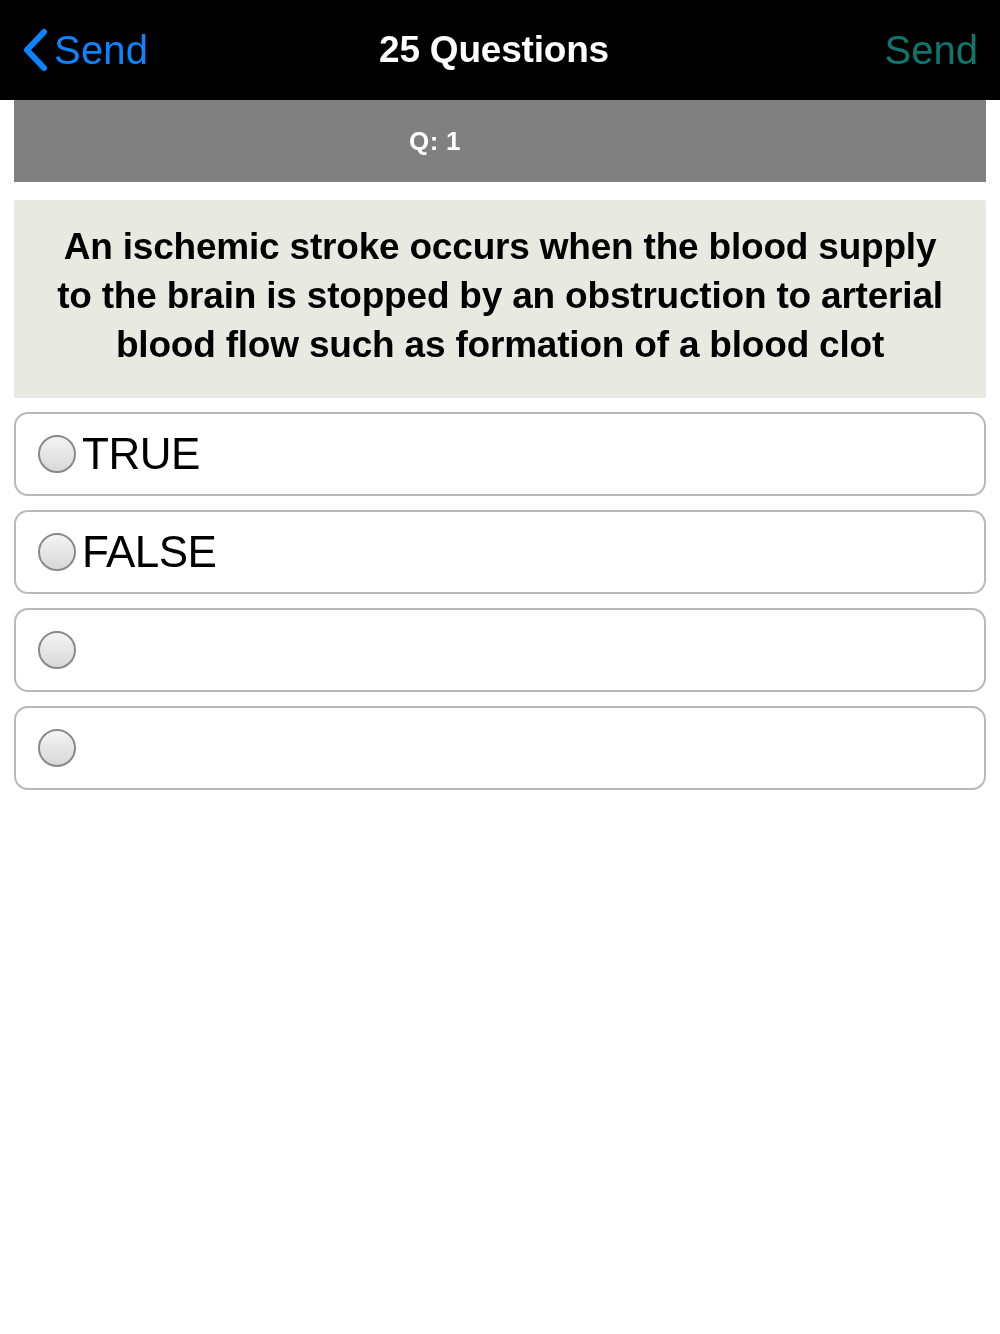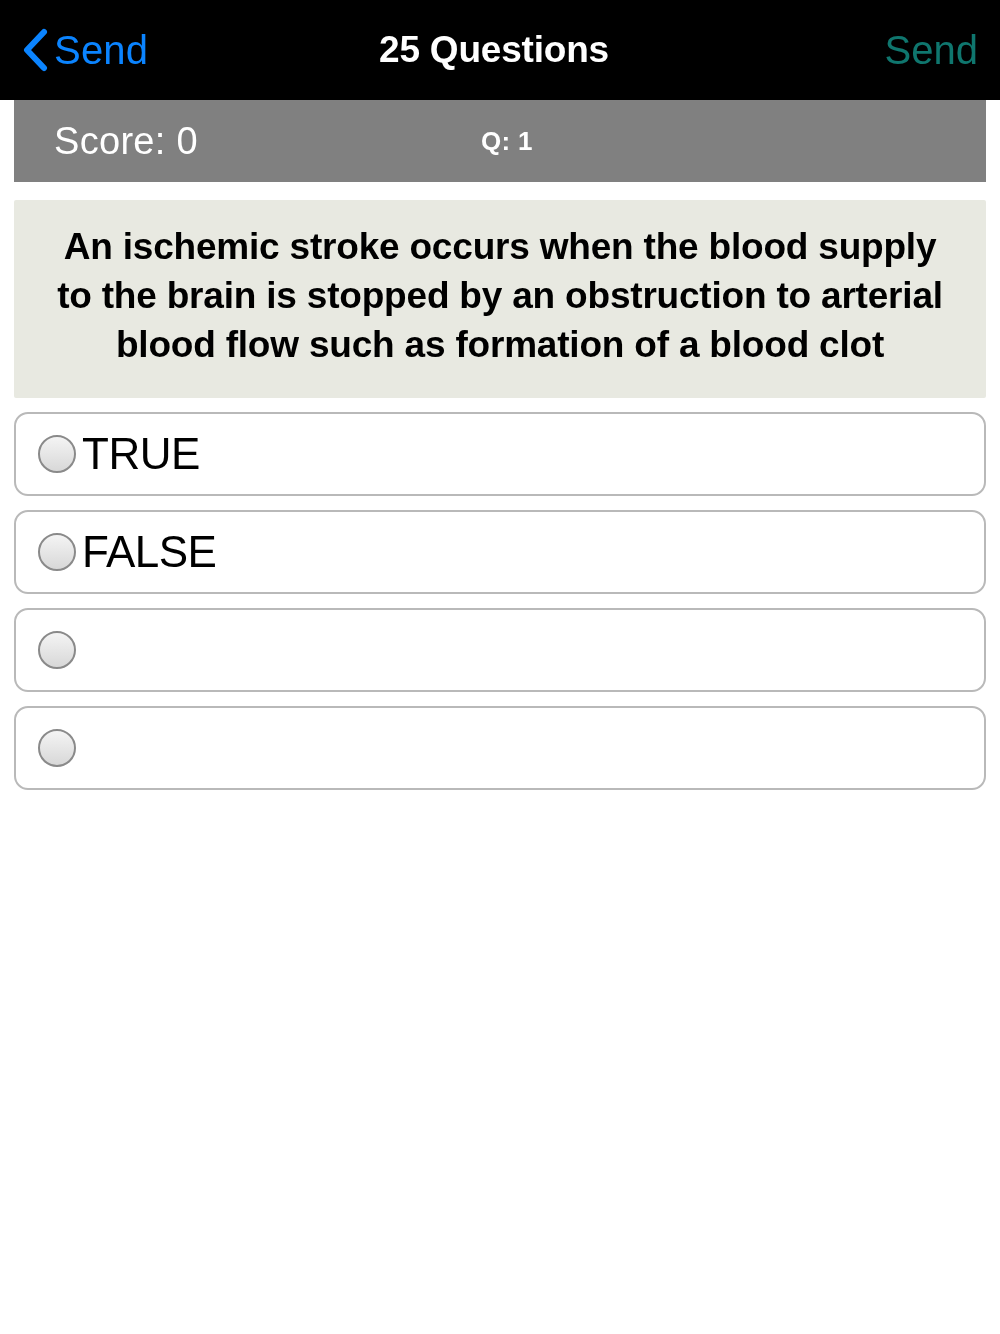--- a/index.html
+++ b/index.html
@@ -161,21 +161,20 @@
         </svg>
       </span>
       <span class="nav-back-label">Send</span>
     </div>
     <div class="nav-title">25 Questions</div>
     <div class="nav-right">Send</div>
   </div>
 </div>
 
 <div class="scorebar">
-  <div class="score-text">Score: 0</div>
   <div class="qnum-wrap">
     <div class="qnum-text">Q: 1</div>
   </div>
 </div>
 
 <div class="question-panel">
   <div class="question-text">An ischemic stroke occurs when the blood supply to the brain is stopped by an obstruction to arterial blood flow such as formation of a blood clot</div>
 </div>
 
 <div class="answers">

